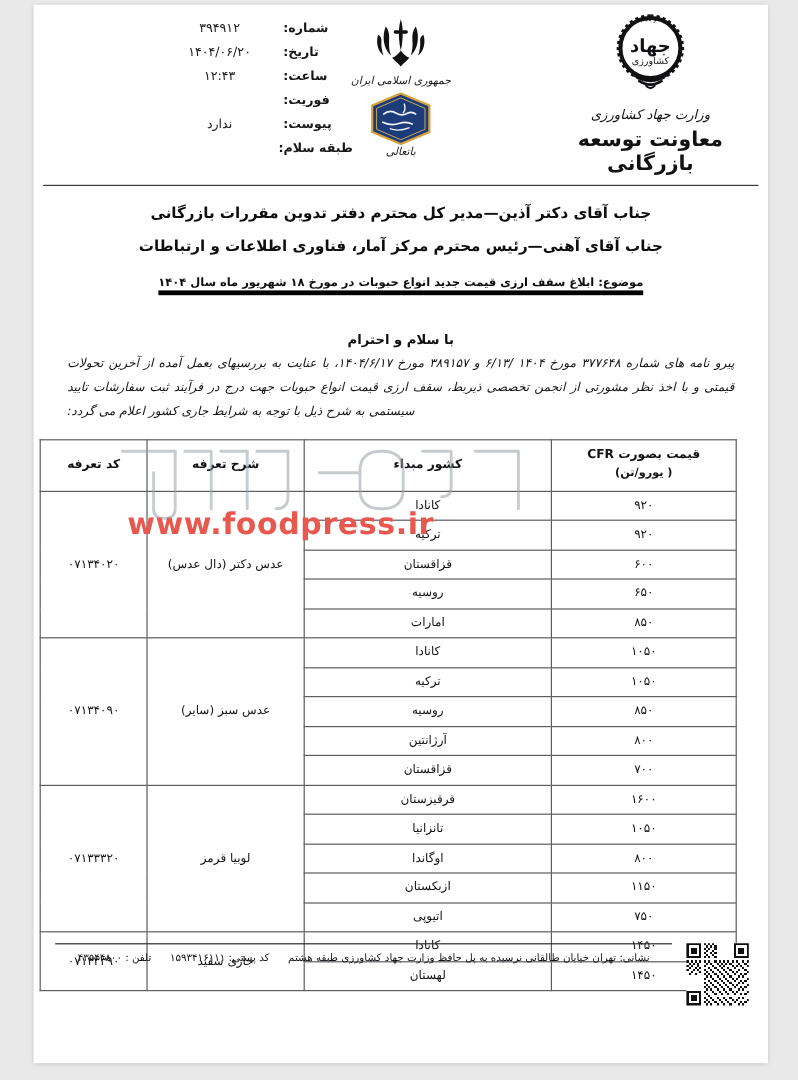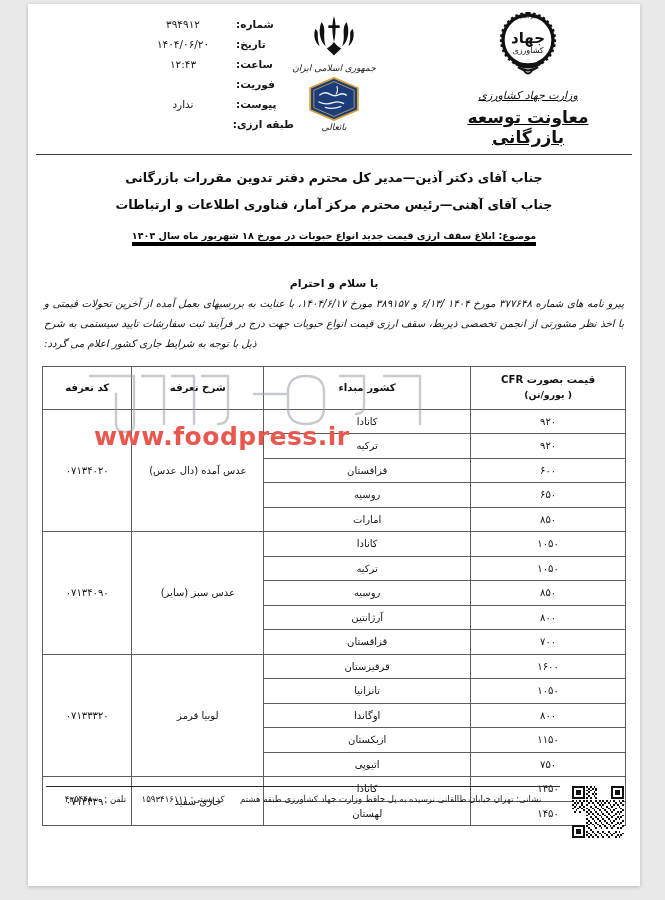--- a/index.html
+++ b/index.html
@@ -92,24 +92,23 @@
     color: #18181b;
     margin-top: 1px;
     letter-spacing: -0.3px;
     font-style: italic;
   }
 
   
   .ministry {
     position: absolute;
     top: 6px;
-    right: 28px;
+    right: 14px;
     width: 168px;
     text-align: center;
-    text-decoration: underline;
   }
   .ministry-name {
     font-size: 11px;
     color: #121214;
     margin-top: 3px;
     font-style: italic;
     letter-spacing: -0.3px;
   }
   .ministry-dept {
     font-size: 17px;
@@ -124,21 +123,21 @@
     left: 8px;
     right: 8px;
     top: 150px;
     height: 1px;
     background: #3a3a3c;
   }
 
   
   .body-area {
     position: relative;
-    padding: 0 14px;
+    padding: 0 26px;
     direction: rtl;
   }
   .addressee {
     text-align: center;
     font-size: 12.6px;
     font-weight: bold;
     color: #0e0e10;
     margin-top: 18px;
     letter-spacing: -0.2px;
   }
@@ -291,21 +290,21 @@
         </div>
         <div class="fld">
           <span class="fld-label">فوریت:</span>
           <span class="fld-value"></span>
         </div>
         <div class="fld">
           <span class="fld-label">پیوست:</span>
           <span class="fld-value">ندارد</span>
         </div>
         <div class="fld">
-          <span class="fld-label">طبقه ارزی:</span>
+          <span class="fld-label">طبقه سلام:</span>
           <span class="fld-value"></span>
         </div>
       </div>
 
       <div class="emblem-center">
         <svg class="iran-emblem" width="52" height="50" viewBox="0 0 52 50">
           <g fill="#111114">
             <path d="M26 4 C24.4 9 24.1 15 24.6 21 C24.8 24 25.2 27 26 30 C26.8 27 27.2 24 27.4 21 C27.9 15 27.6 9 26 4 Z"></path>
             <path d="M26 30 C24 33 21.5 35 18.8 36.2 C21 39 24 41 26 43.5 C28 41 31 39 33.2 36.2 C30.5 35 28 33 26 30 Z"></path>
             <path d="M13.5 10 C11.2 15.5 11 22.5 13.6 28.5 C14.6 30.8 16 32.8 17.7 34.3 C16.6 31 16.1 27.4 16.2 23.8 C16.3 19.3 17.1 14.6 13.5 10 Z"></path>
@@ -390,21 +389,21 @@
               </th>
               <th class="c-country">کشور مبدا‎ء</th>
               <th class="c-desc">شرح تعرفه</th>
               <th class="c-code">کد تعرفه</th>
             </tr>
           </thead>
           <tbody id="tbody">
               <tr>
                 <td class="c-price num">۹۲۰</td>
                 <td class="c-country">کانادا</td>
-                <td class="c-desc grp" rowspan="5">عدس آمده (دال عدس)</td>
+                <td class="c-desc grp" rowspan="5">عدس دکتر (دال عدس)</td>
                 <td class="c-code grp num" rowspan="5">۰۷۱۳۴۰۲۰</td>
               </tr>
               <tr>
                 <td class="c-price num">۹۲۰</td>
                 <td class="c-country">ترکیه</td>
               </tr>
               <tr>
                 <td class="c-price num">۶۰۰</td>
                 <td class="c-country">قزاقستان</td>
               </tr>

